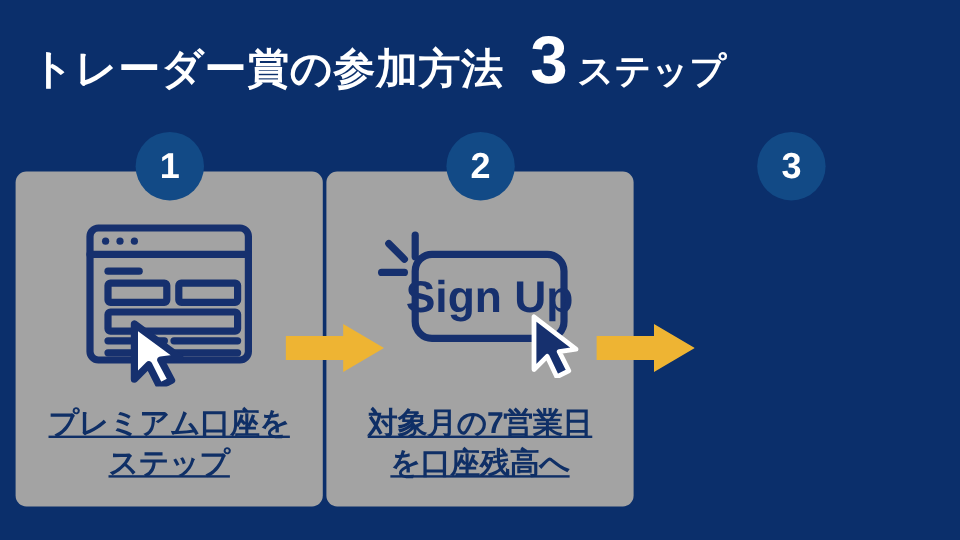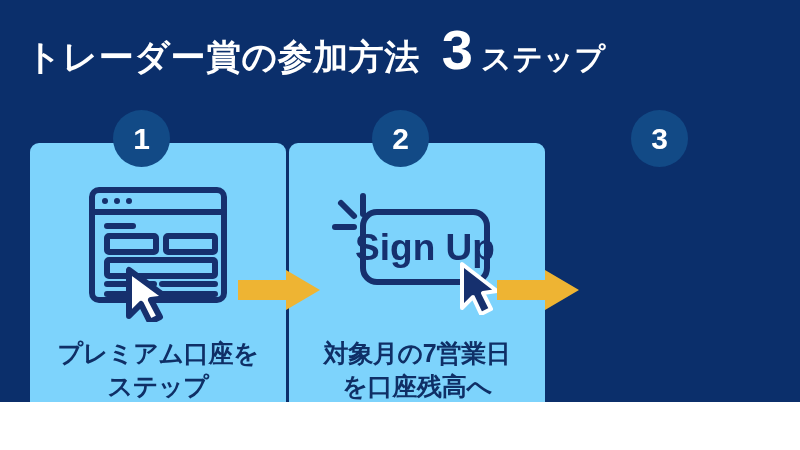--- a/index.html
+++ b/index.html
@@ -9,21 +9,21 @@
   }
   body {
     width: 800px;
     height: 450px;
     overflow: hidden;
     font-family: "Liberation Sans", "DejaVu Sans", sans-serif;
   }
   #stage {
     position: relative;
     width: 800px;
-    height: 402px;
+    height: 450px;
     background: #0b2f6b;
     overflow: hidden;
   }
 
   
   #title-row {
     position: absolute;
     left: 26px;
     top: 22px;
     height: 62px;
@@ -54,24 +54,23 @@
     letter-spacing: 0.5px;
     line-height: 1;
   }
 
   
   .card {
     position: absolute;
     top: 143px;
     width: 256px;
     height: 279px;
-    background: #7dd3fc;
+    background: #a3a3a3;
     border-radius: 9px;
     box-sizing: border-box;
-    margin-left: 17px;
   }
   #card-1 { left: 13px; }
   #card-2 { left: 272px; }
   #card-3 { left: 531px; }
 
   .card-icon {
     position: absolute;
     left: 0;
     right: 0;
     top: 34px;
@@ -84,20 +83,21 @@
     position: absolute;
     left: 8px;
     right: 8px;
     bottom: 20px;
     text-align: center;
     color: #0f2f66;
     font-size: 25px;
     font-weight: 700;
     line-height: 1.3;
     letter-spacing: -0.3px;
+    text-decoration: underline;
   }
   .card-label .l2 { display: block; }
 
   
   .badge {
     position: absolute;
     top: 110px;
     width: 57px;
     height: 57px;
     border-radius: 50%;

